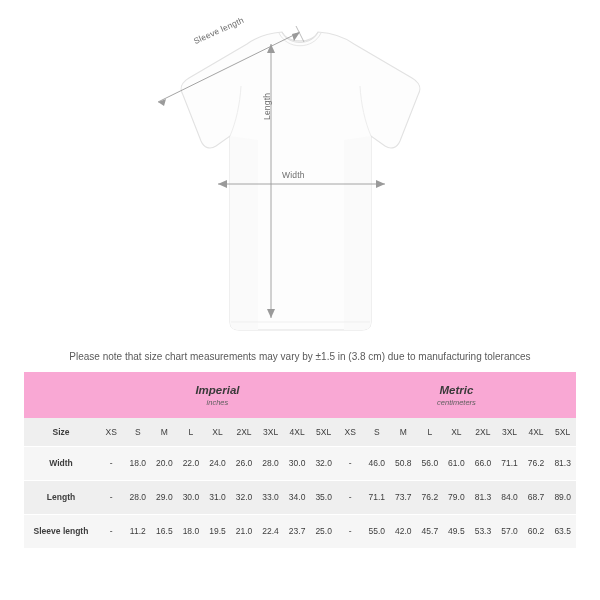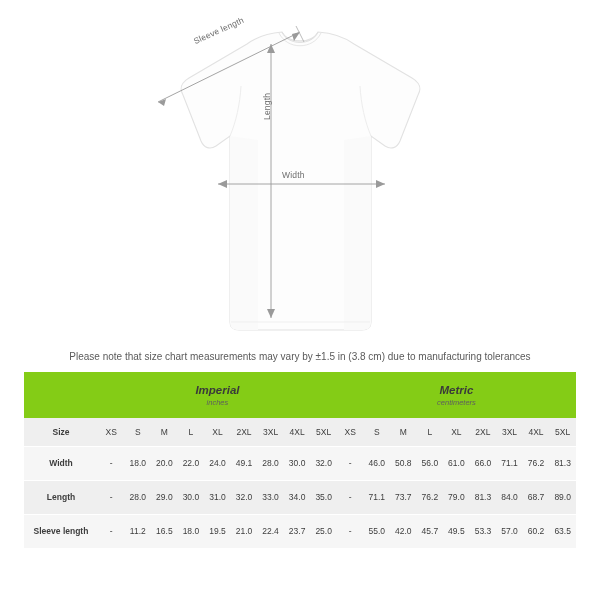--- a/index.html
+++ b/index.html
@@ -77,21 +77,21 @@
     border-collapse: collapse;
     table-layout: fixed;
   }
   th, td {
     font-weight: normal;
     text-align: center;
     color: #3d3d3d;
   }
   
   tr.unit-row {
-    background: #84cc16;
+    background: #f9a8d4;
     height: 46px;
   }
   tr.unit-row td {
     vertical-align: middle;
   }
   .unit-name {
     font-size: 11.5px;
     font-style: italic;
     font-weight: bold;
     color: #3a3a3a;
@@ -240,21 +240,21 @@
         <th class="col-val">5XL</th>
       </tr>
 
       <tr class="data-row sep-line">
         <td class="col-label row-label">Width</td>
         <td>-</td>
         <td>18.0</td>
         <td>20.0</td>
         <td>22.0</td>
         <td>24.0</td>
-        <td>49.1</td>
+        <td>26.0</td>
         <td>28.0</td>
         <td>30.0</td>
         <td>32.0</td>
         <td>-</td>
         <td>46.0</td>
         <td>50.8</td>
         <td>56.0</td>
         <td>61.0</td>
         <td>66.0</td>
         <td>71.1</td>

